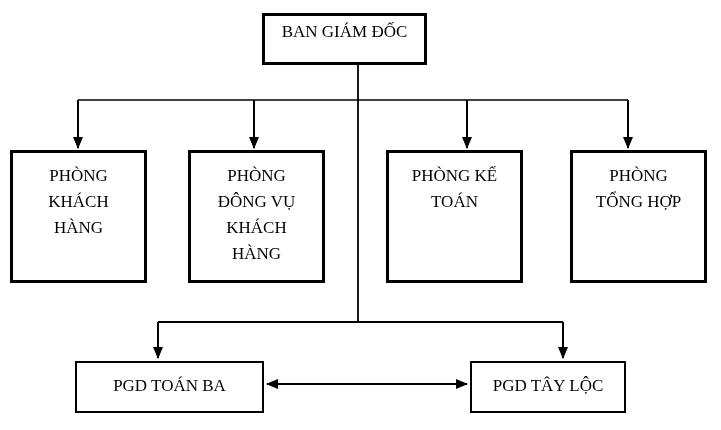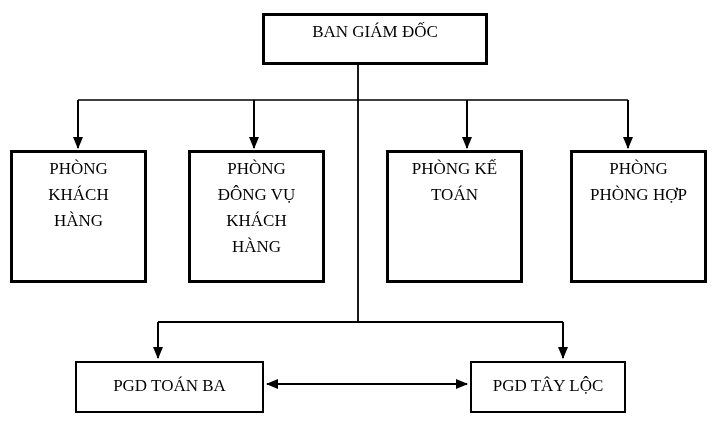--- a/index.html
+++ b/index.html
@@ -20,26 +20,26 @@
   .box {
     position: absolute;
     box-sizing: border-box;
     border: 3px solid #000000;
     background: #ffffff;
     text-align: center;
     font-size: 17px;
   }
   .root {
     left: 262px; top: 13px;
-    width: 226px; height: 52px;
+    width: 165px; height: 52px;
     padding-top: 6px;
   }
   .dept {
     top: 150px; height: 133px;
-    padding-top: 3px;
+    padding-top: 10px;
     line-height: 26px;
   }
   .dept .line { display: block; }
   .d1 { left: 10px;  width: 137px; }
   .d2 { left: 188px; width: 137px; }
   .d3 { left: 386px; width: 137px; }
   .d4 { left: 570px; width: 137px; }
   .branch {
     top: 361px; height: 52px;
     border-width: 2px;
@@ -97,21 +97,21 @@
     <span class="line">HÀNG</span>
   </div>
 
   <div class="box dept d3">
     <span class="line">PHÒNG KẾ</span>
     <span class="line">TOÁN</span>
   </div>
 
   <div class="box dept d4">
     <span class="line">PHÒNG</span>
-    <span class="line">PHÒNG HỢP</span>
+    <span class="line">TỔNG HỢP</span>
   </div>
 
   <div class="box branch b1">
     <span>PGD TOÁN BA</span>
   </div>
 
   <div class="box branch b2">
     <span>PGD TÂY LỘC</span>
   </div>
 

